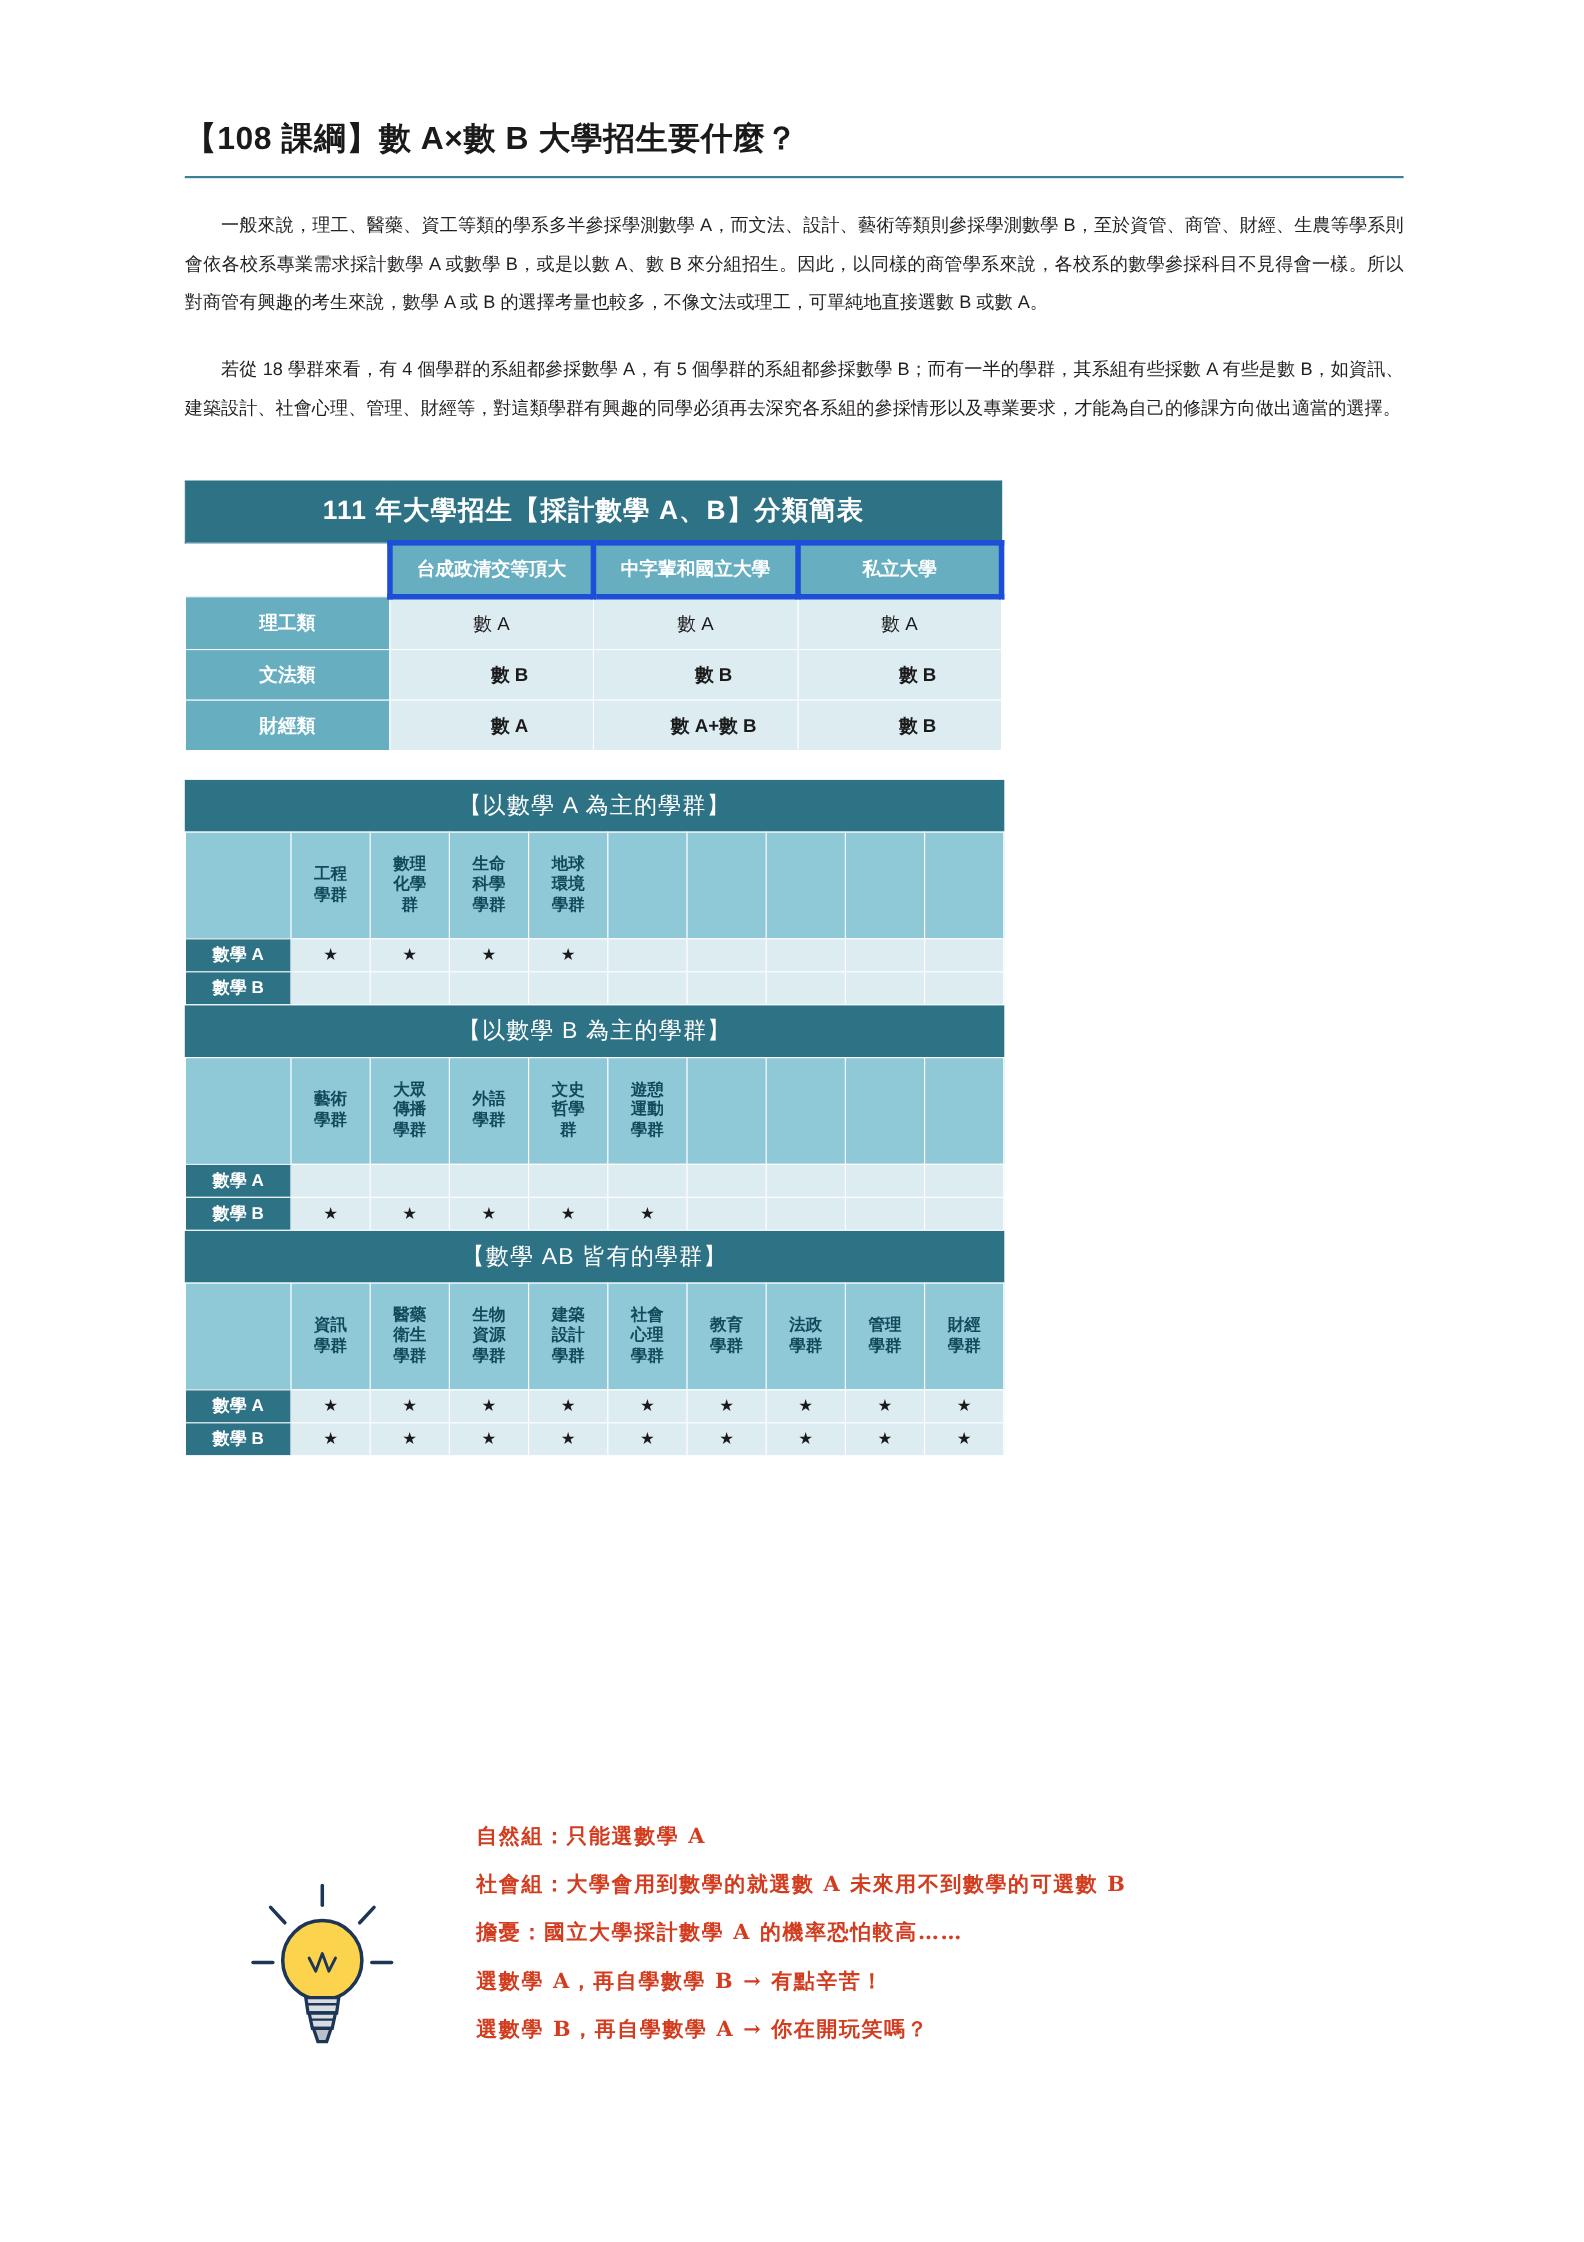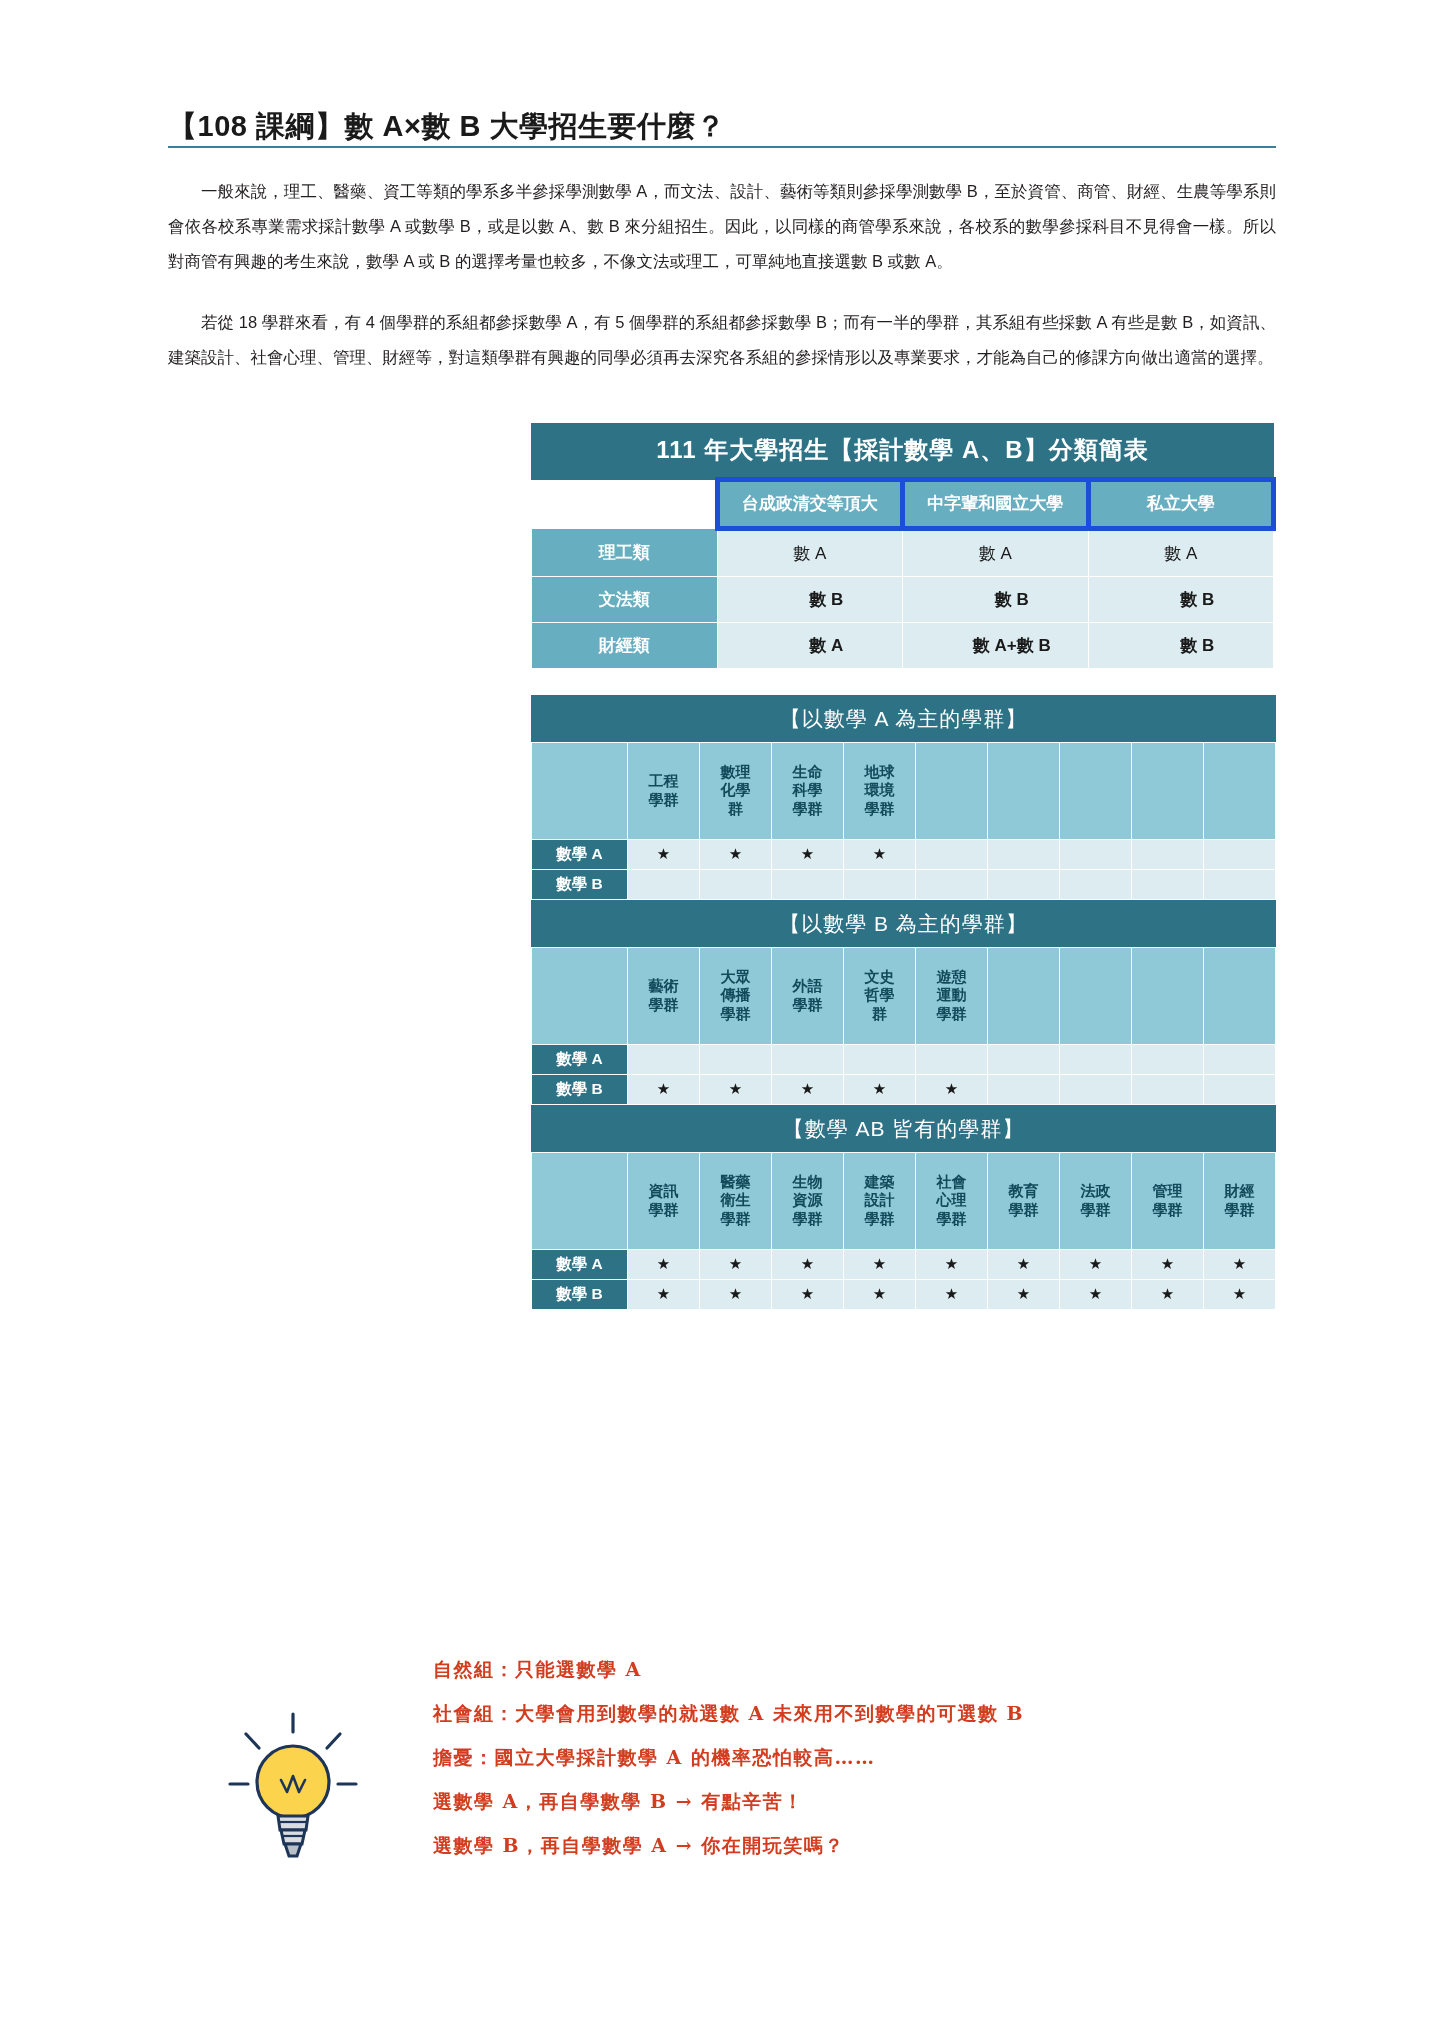--- a/index.html
+++ b/index.html
@@ -26,20 +26,21 @@
     left: 168px;
     top: 108px;
     width: 1108px;
   }
   
   .doc-title {
     font-size: 29px;
     font-weight: bold;
     color: #1a1a1a;
     letter-spacing: 0.5px;
+    padding-bottom: 14px;
     border-bottom: 2.5px solid #3d7f96;
     margin: 0 0 0 0;
     line-height: 1.3;
   }
   
   .para {
     font-size: 16.5px;
     line-height: 2.12;
     text-align: justify;
     text-justify: inter-ideograph;
@@ -52,21 +53,21 @@
   }
   .link {
     color: #2b5fa8;
     text-decoration: underline;
   }
   
   .tables-area {
     margin: 48px 0 0 0;
     display: flex;
     flex-direction: column;
-    align-items: flex-end;
+    align-items: flex-start;
   }
   .tbl {
     border-collapse: collapse;
     table-layout: fixed;
   }
   
   .tbl1 {
     width: 745px;
   }
   .tbl1 .title-row td {

